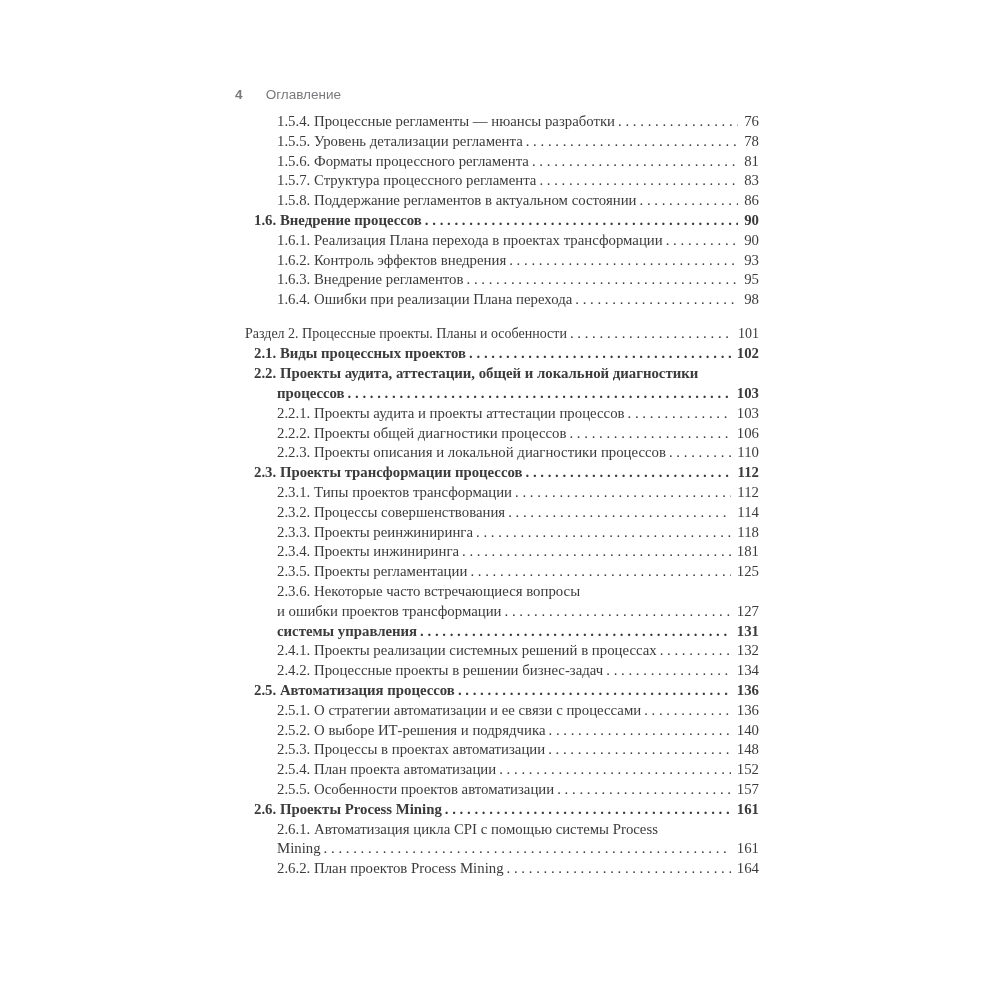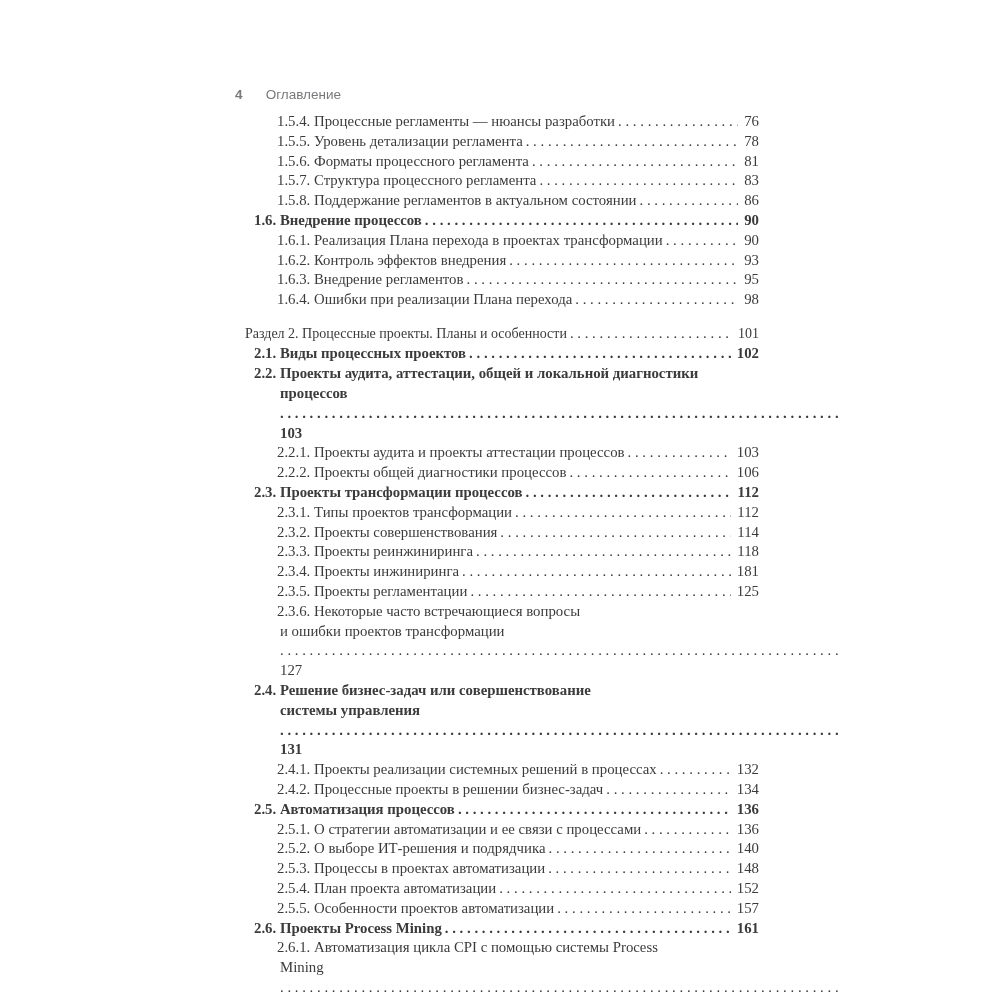--- a/index.html
+++ b/index.html
@@ -32,21 +32,21 @@
     text-align:right;
   }
   .entry{margin:0;}
   .line{
     display:flex;align-items:baseline;
     line-height:19.8px;
     white-space:nowrap;
   }
   .lvl-2 .line{padding-left:9px;font-weight:bold;}
   .lvl-3 .line{padding-left:32px;}
-  .line.cont{padding-left:32px;flex-direction:column;}
+  .line.cont{padding-left:32px;}
   .lvl-1{margin-top:13px;}
   .lvl-1 .line{font-size:14px;line-height:21.5px;padding-left:0;}
   .title-text{flex:none;}
   .leader{
     flex:1 1 auto;
     overflow:hidden;
     white-space:nowrap;
     margin-left:3px;
     margin-right:6px;
     min-width:10px;
@@ -167,37 +167,44 @@
         <span class="page">103</span>
       </div>
     </div>
     <div class="entry lvl-3">
       <div class="line">
         <span class="title-text">2.2.2. Проекты общей диагностики процессов</span>
         <span class="leader"></span>
         <span class="page">106</span>
       </div>
     </div>
+    <div class="entry lvl-3">
+      <div class="line">
+        <span class="title-text">2.2.3. Проекты описания и локальной диагностики процессов</span>
+        <span class="leader"></span>
+        <span class="page">110</span>
+      </div>
+    </div>
     <div class="entry lvl-2">
       <div class="line">
         <span class="title-text">2.3. Проекты трансформации процессов</span>
         <span class="leader"></span>
         <span class="page">112</span>
       </div>
     </div>
     <div class="entry lvl-3">
       <div class="line">
         <span class="title-text">2.3.1. Типы проектов трансформации</span>
         <span class="leader"></span>
         <span class="page">112</span>
       </div>
     </div>
     <div class="entry lvl-3">
       <div class="line">
-        <span class="title-text">2.3.2. Проекты совершенствования</span>
+        <span class="title-text">2.3.2. Процессы совершенствования</span>
         <span class="leader"></span>
         <span class="page">114</span>
       </div>
     </div>
     <div class="entry lvl-3">
       <div class="line">
         <span class="title-text">2.3.3. Проекты реинжиниринга</span>
         <span class="leader"></span>
         <span class="page">118</span>
       </div>
@@ -220,23 +227,20 @@
       <div class="line">
         <span class="title-text">2.3.6. Некоторые часто встречающиеся вопросы</span>
       </div>
       <div class="line cont">
         <span class="title-text">и ошибки проектов трансформации</span>
         <span class="leader"></span>
         <span class="page">127</span>
       </div>
     </div>
     <div class="entry lvl-2">
-      <div class="line">
-        <span class="title-text">2.4. Решение бизнес-задач или совершенствование</span>
-      </div>
       <div class="line cont">
         <span class="title-text">системы управления</span>
         <span class="leader"></span>
         <span class="page">131</span>
       </div>
     </div>
     <div class="entry lvl-3">
       <div class="line">
         <span class="title-text">2.4.1. Проекты реализации системных решений в процессах</span>
         <span class="leader"></span>

